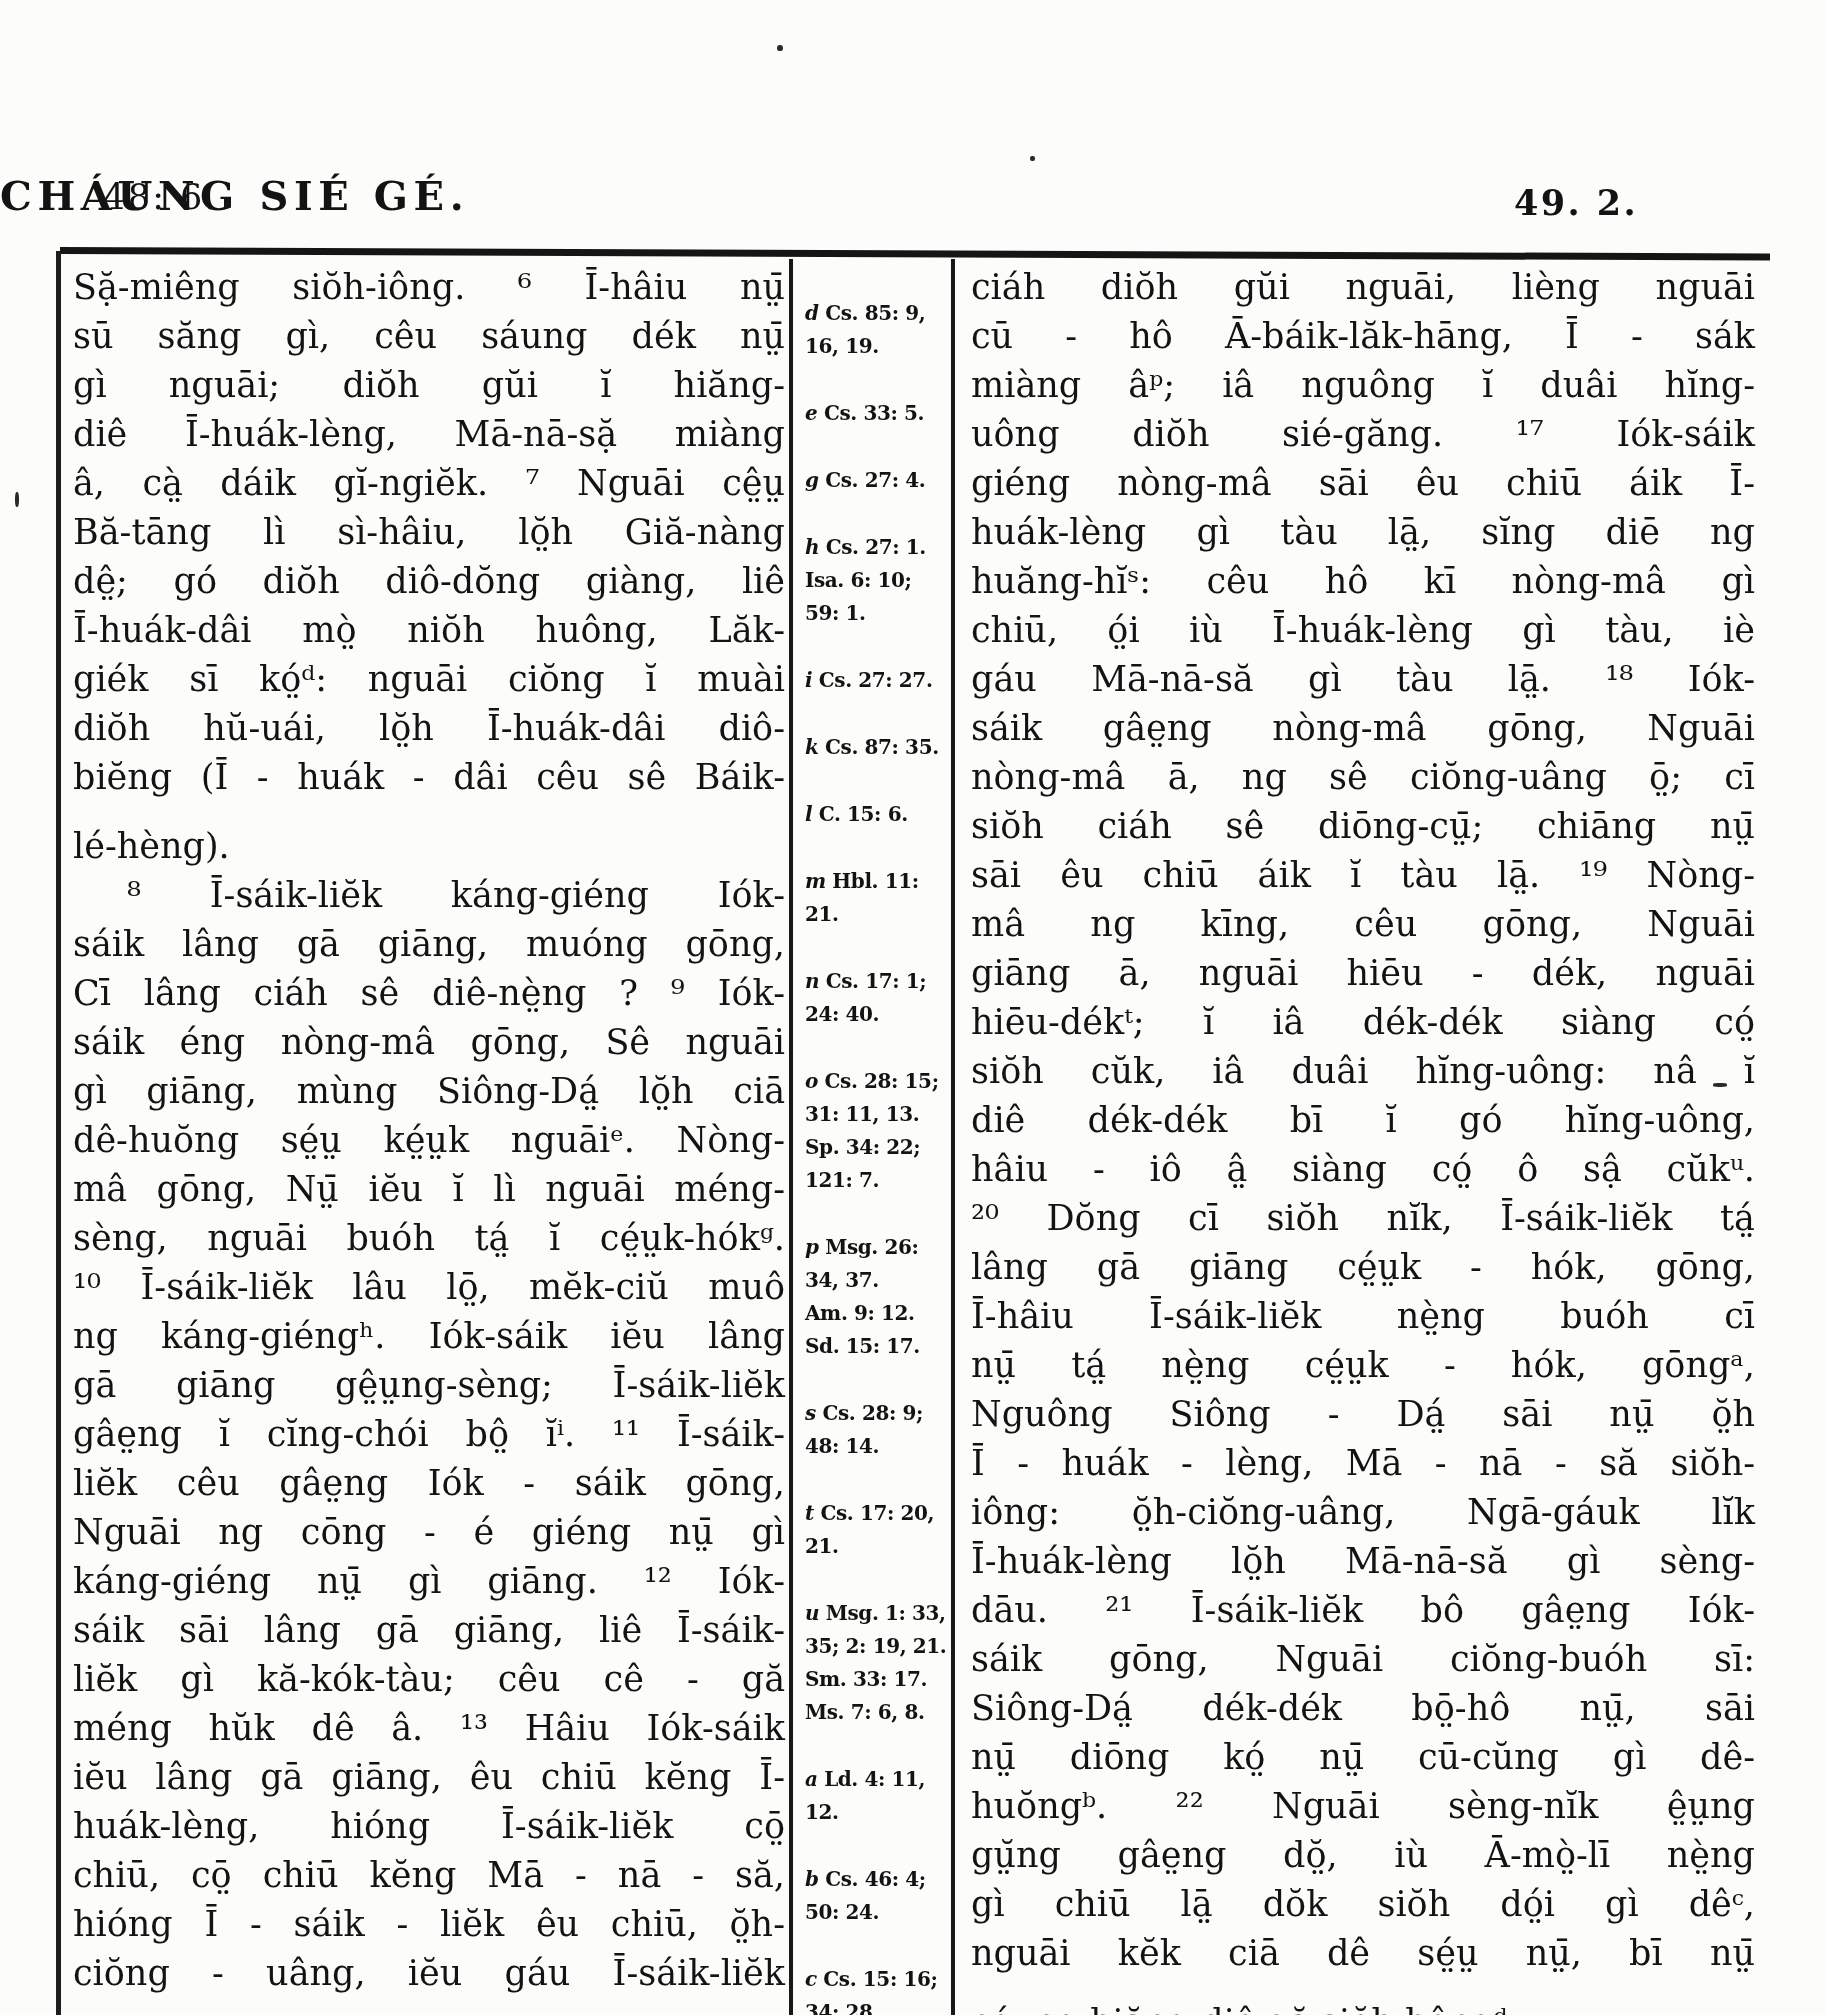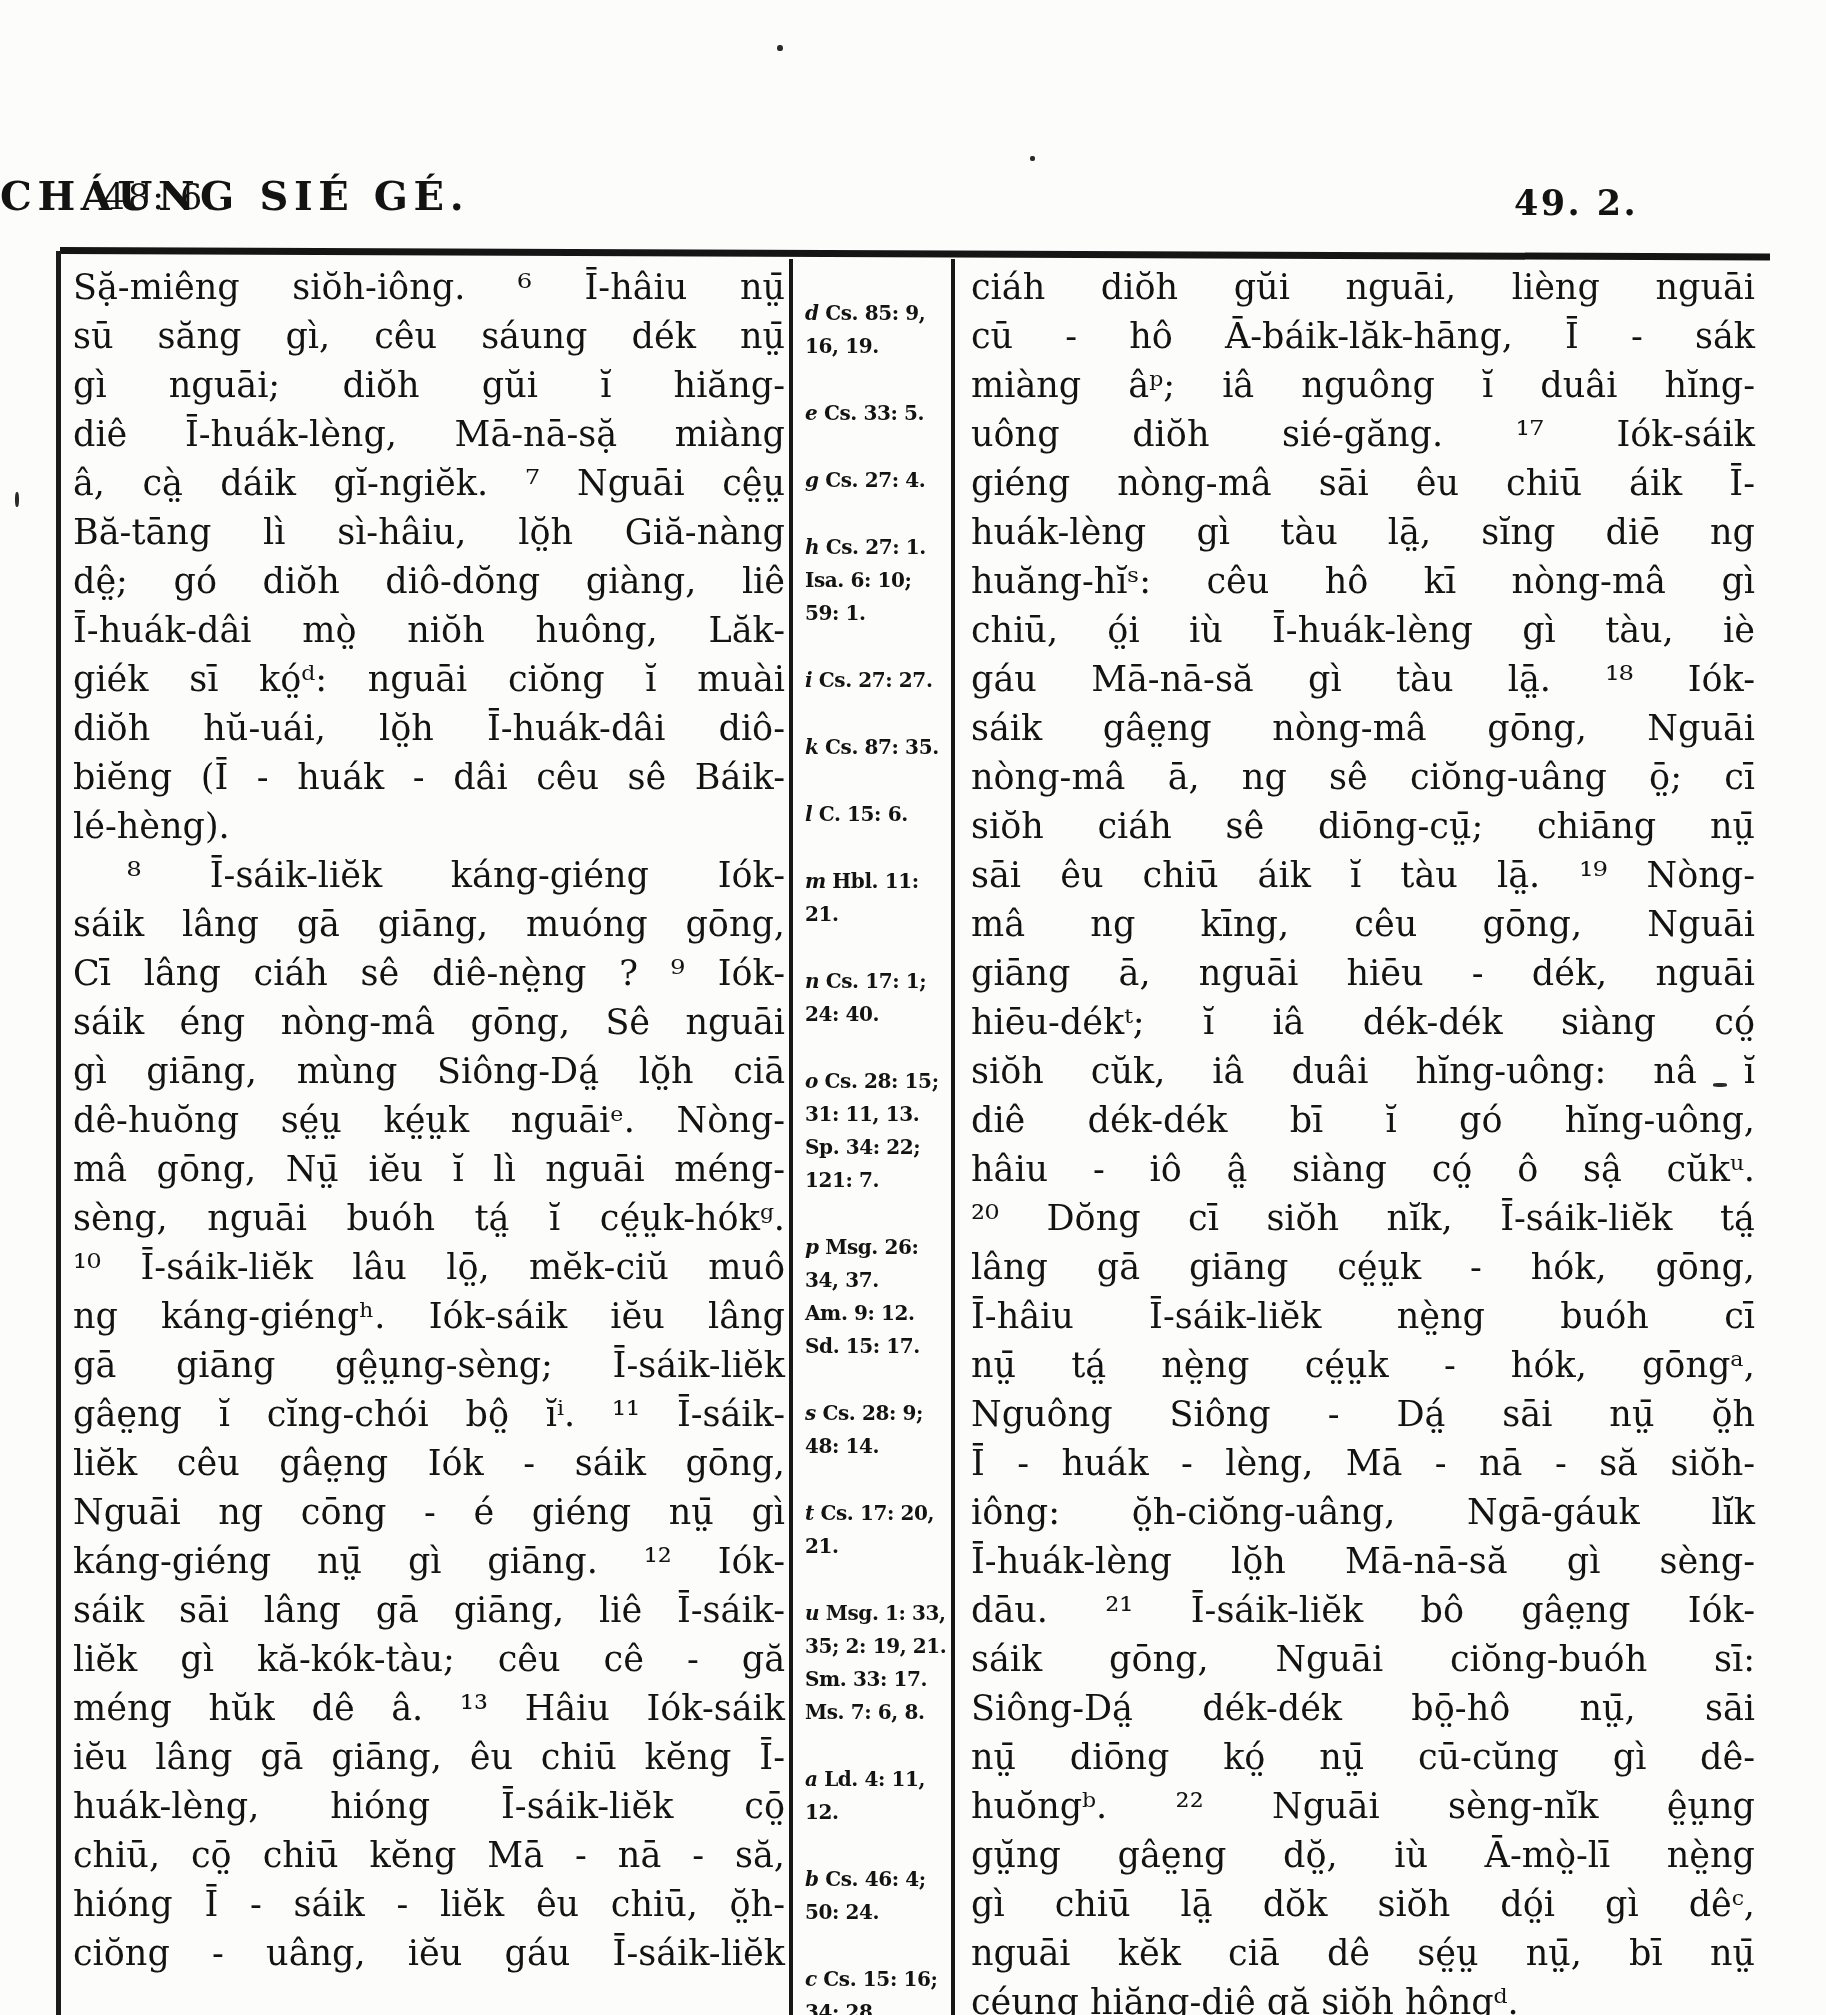--- a/index.html
+++ b/index.html
@@ -17,21 +17,21 @@
   .gutter{position:absolute;left:56px;top:251px;width:5.2px;height:2466px;background:#1d1d1d;}
   .vrule{position:absolute;top:259px;width:3.6px;height:2401px;background:#171717;}
   .v1{left:789px;}
   .v2{left:951px;}
   .speck{position:absolute;background:#2a2a2a;border-radius:40%;}
   
   .col{position:absolute;top:263px;text-align:justify;}
   .col-left{left:73px;width:712px;font-size:35px;line-height:49px;}
   .col-right{left:971px;width:784px;font-size:35px;line-height:49px;}
   .tline{display:block;text-align:justify;text-align-last:justify;min-height:49px;}
-  .tline.end{text-align-last:left;}
+  .tline.end{text-align-last:left;margin-top:20px;}
   .tline.ind{text-indent:54px;}
   
   .refs{position:absolute;left:805px;top:297px;width:142px;font-size:20px;line-height:33px;font-weight:bold;letter-spacing:-0.4px;}
   .rline{display:block;white-space:nowrap;}
   .rline.rstart{margin-top:34px;}
   .refgroup .rline:first-child{margin-top:0;}
   .rline.rstart::first-letter{font-style:italic;}
 </style>
 </head>
 <body>

